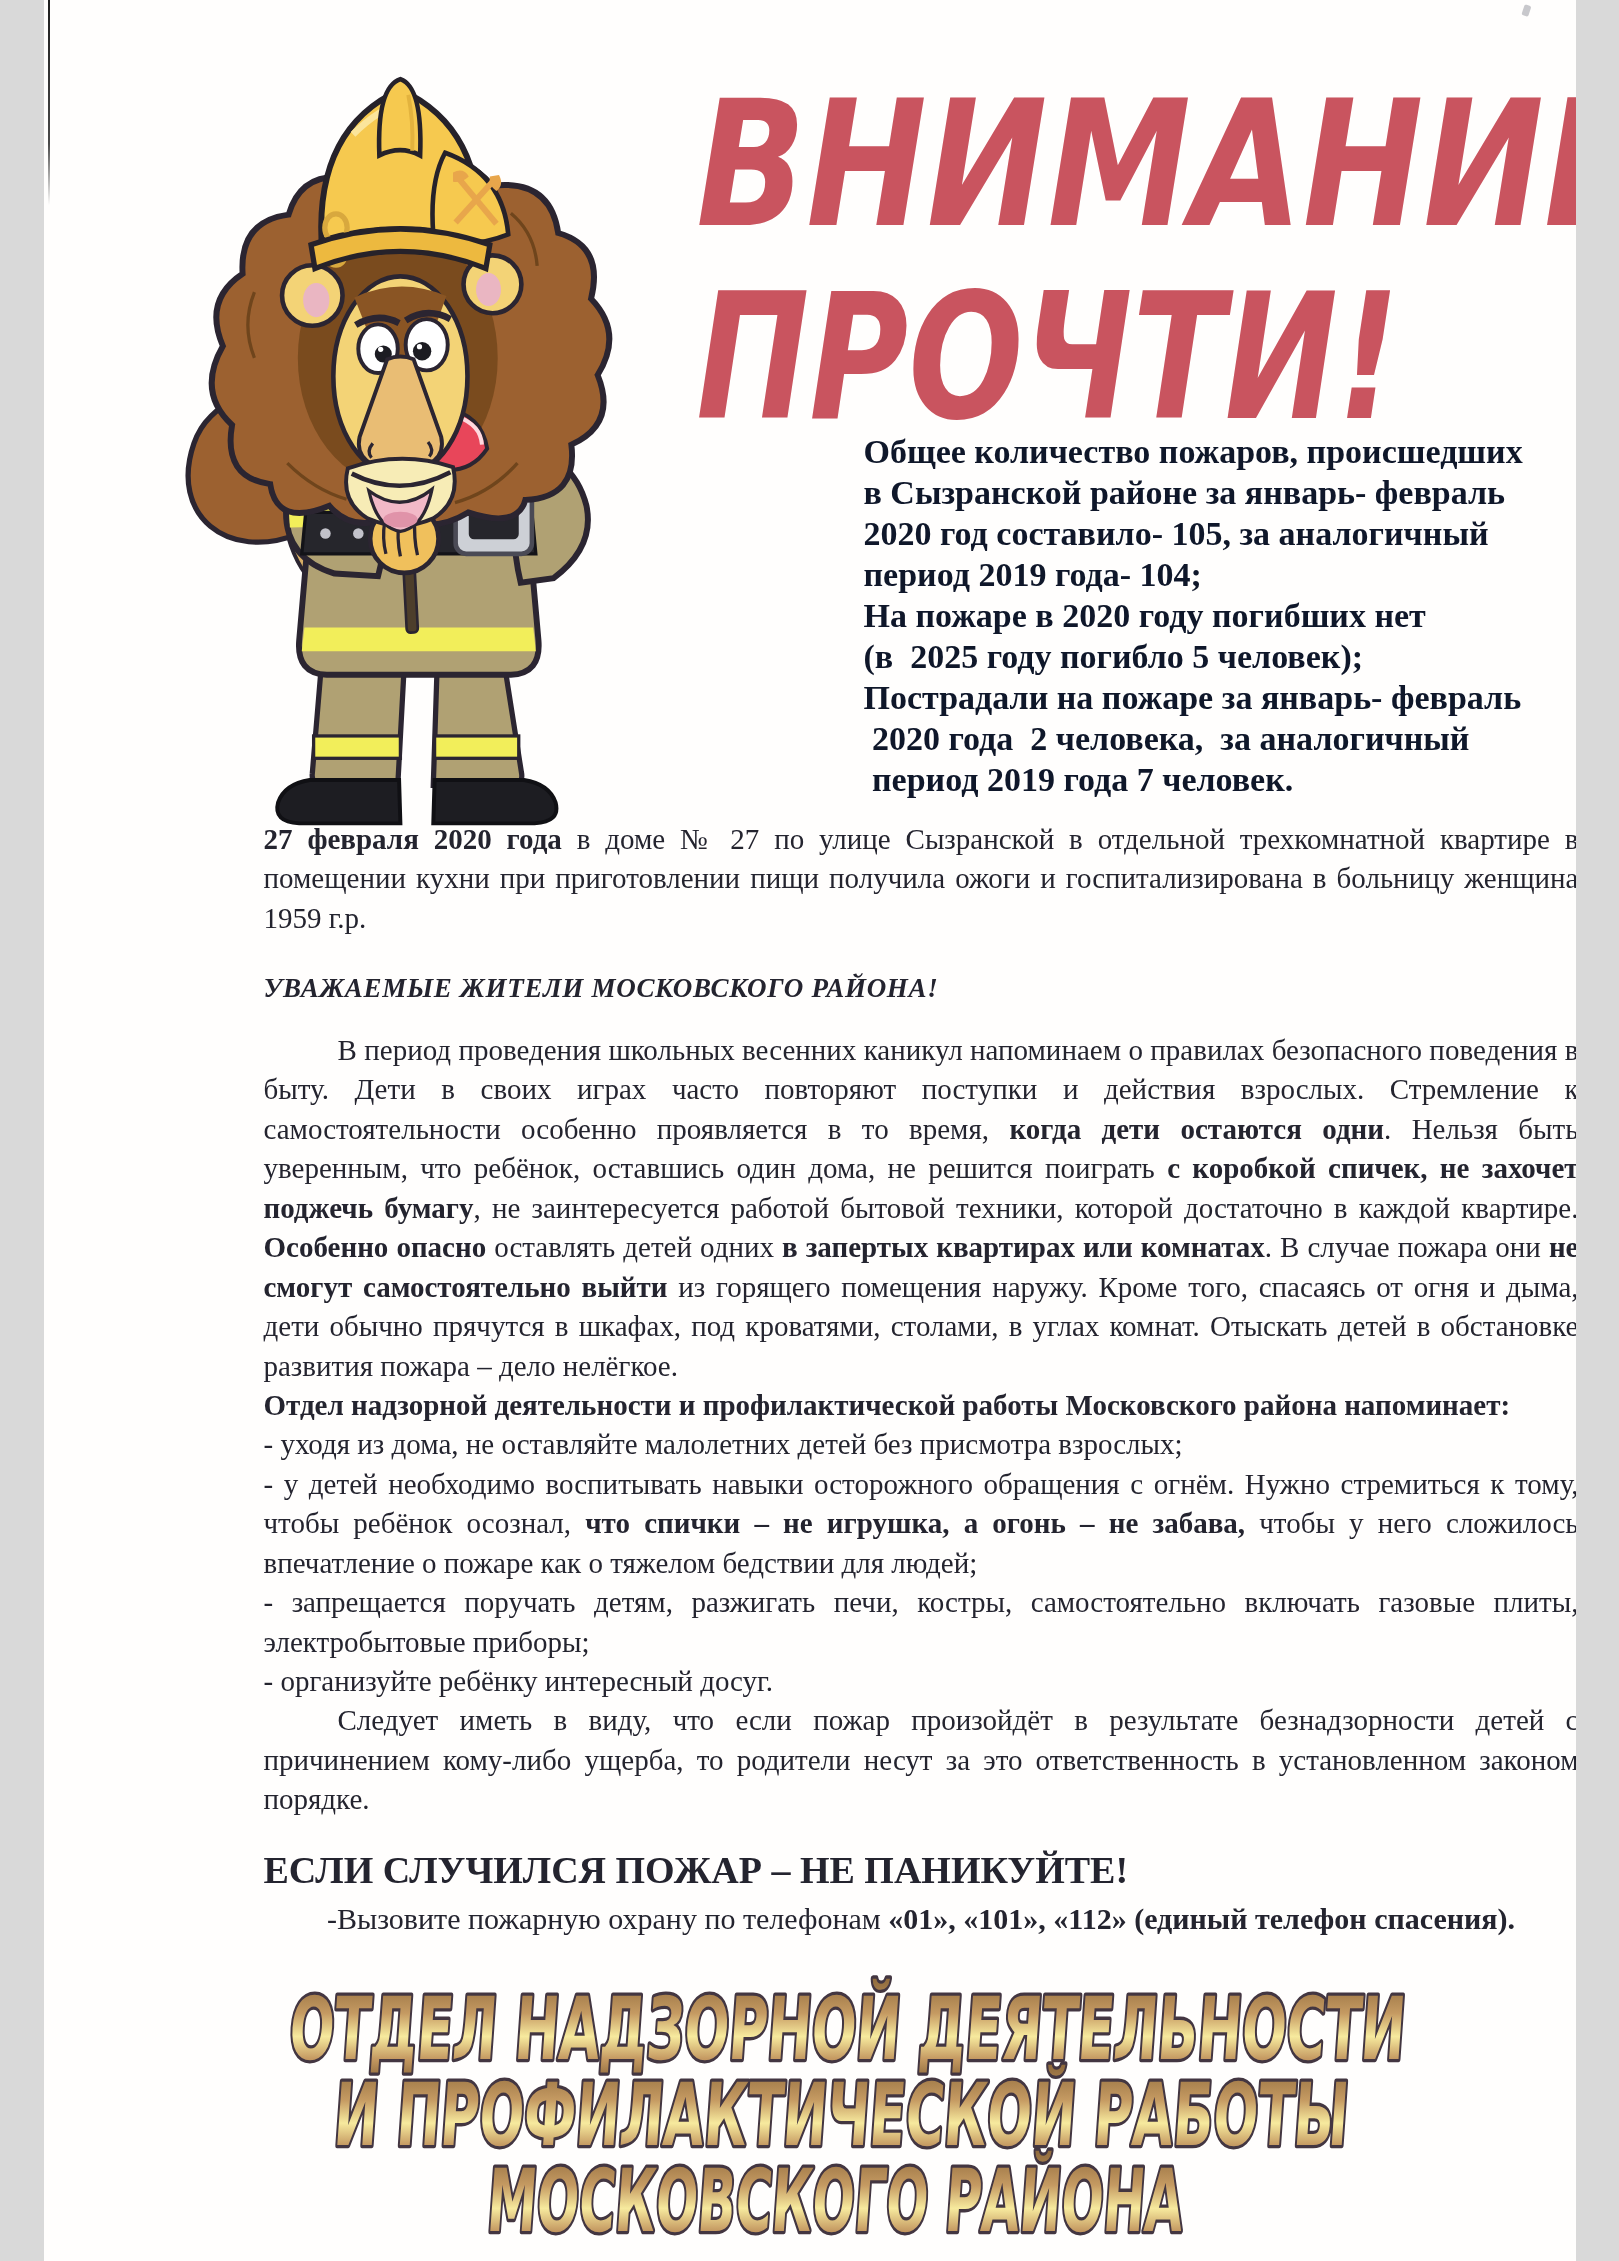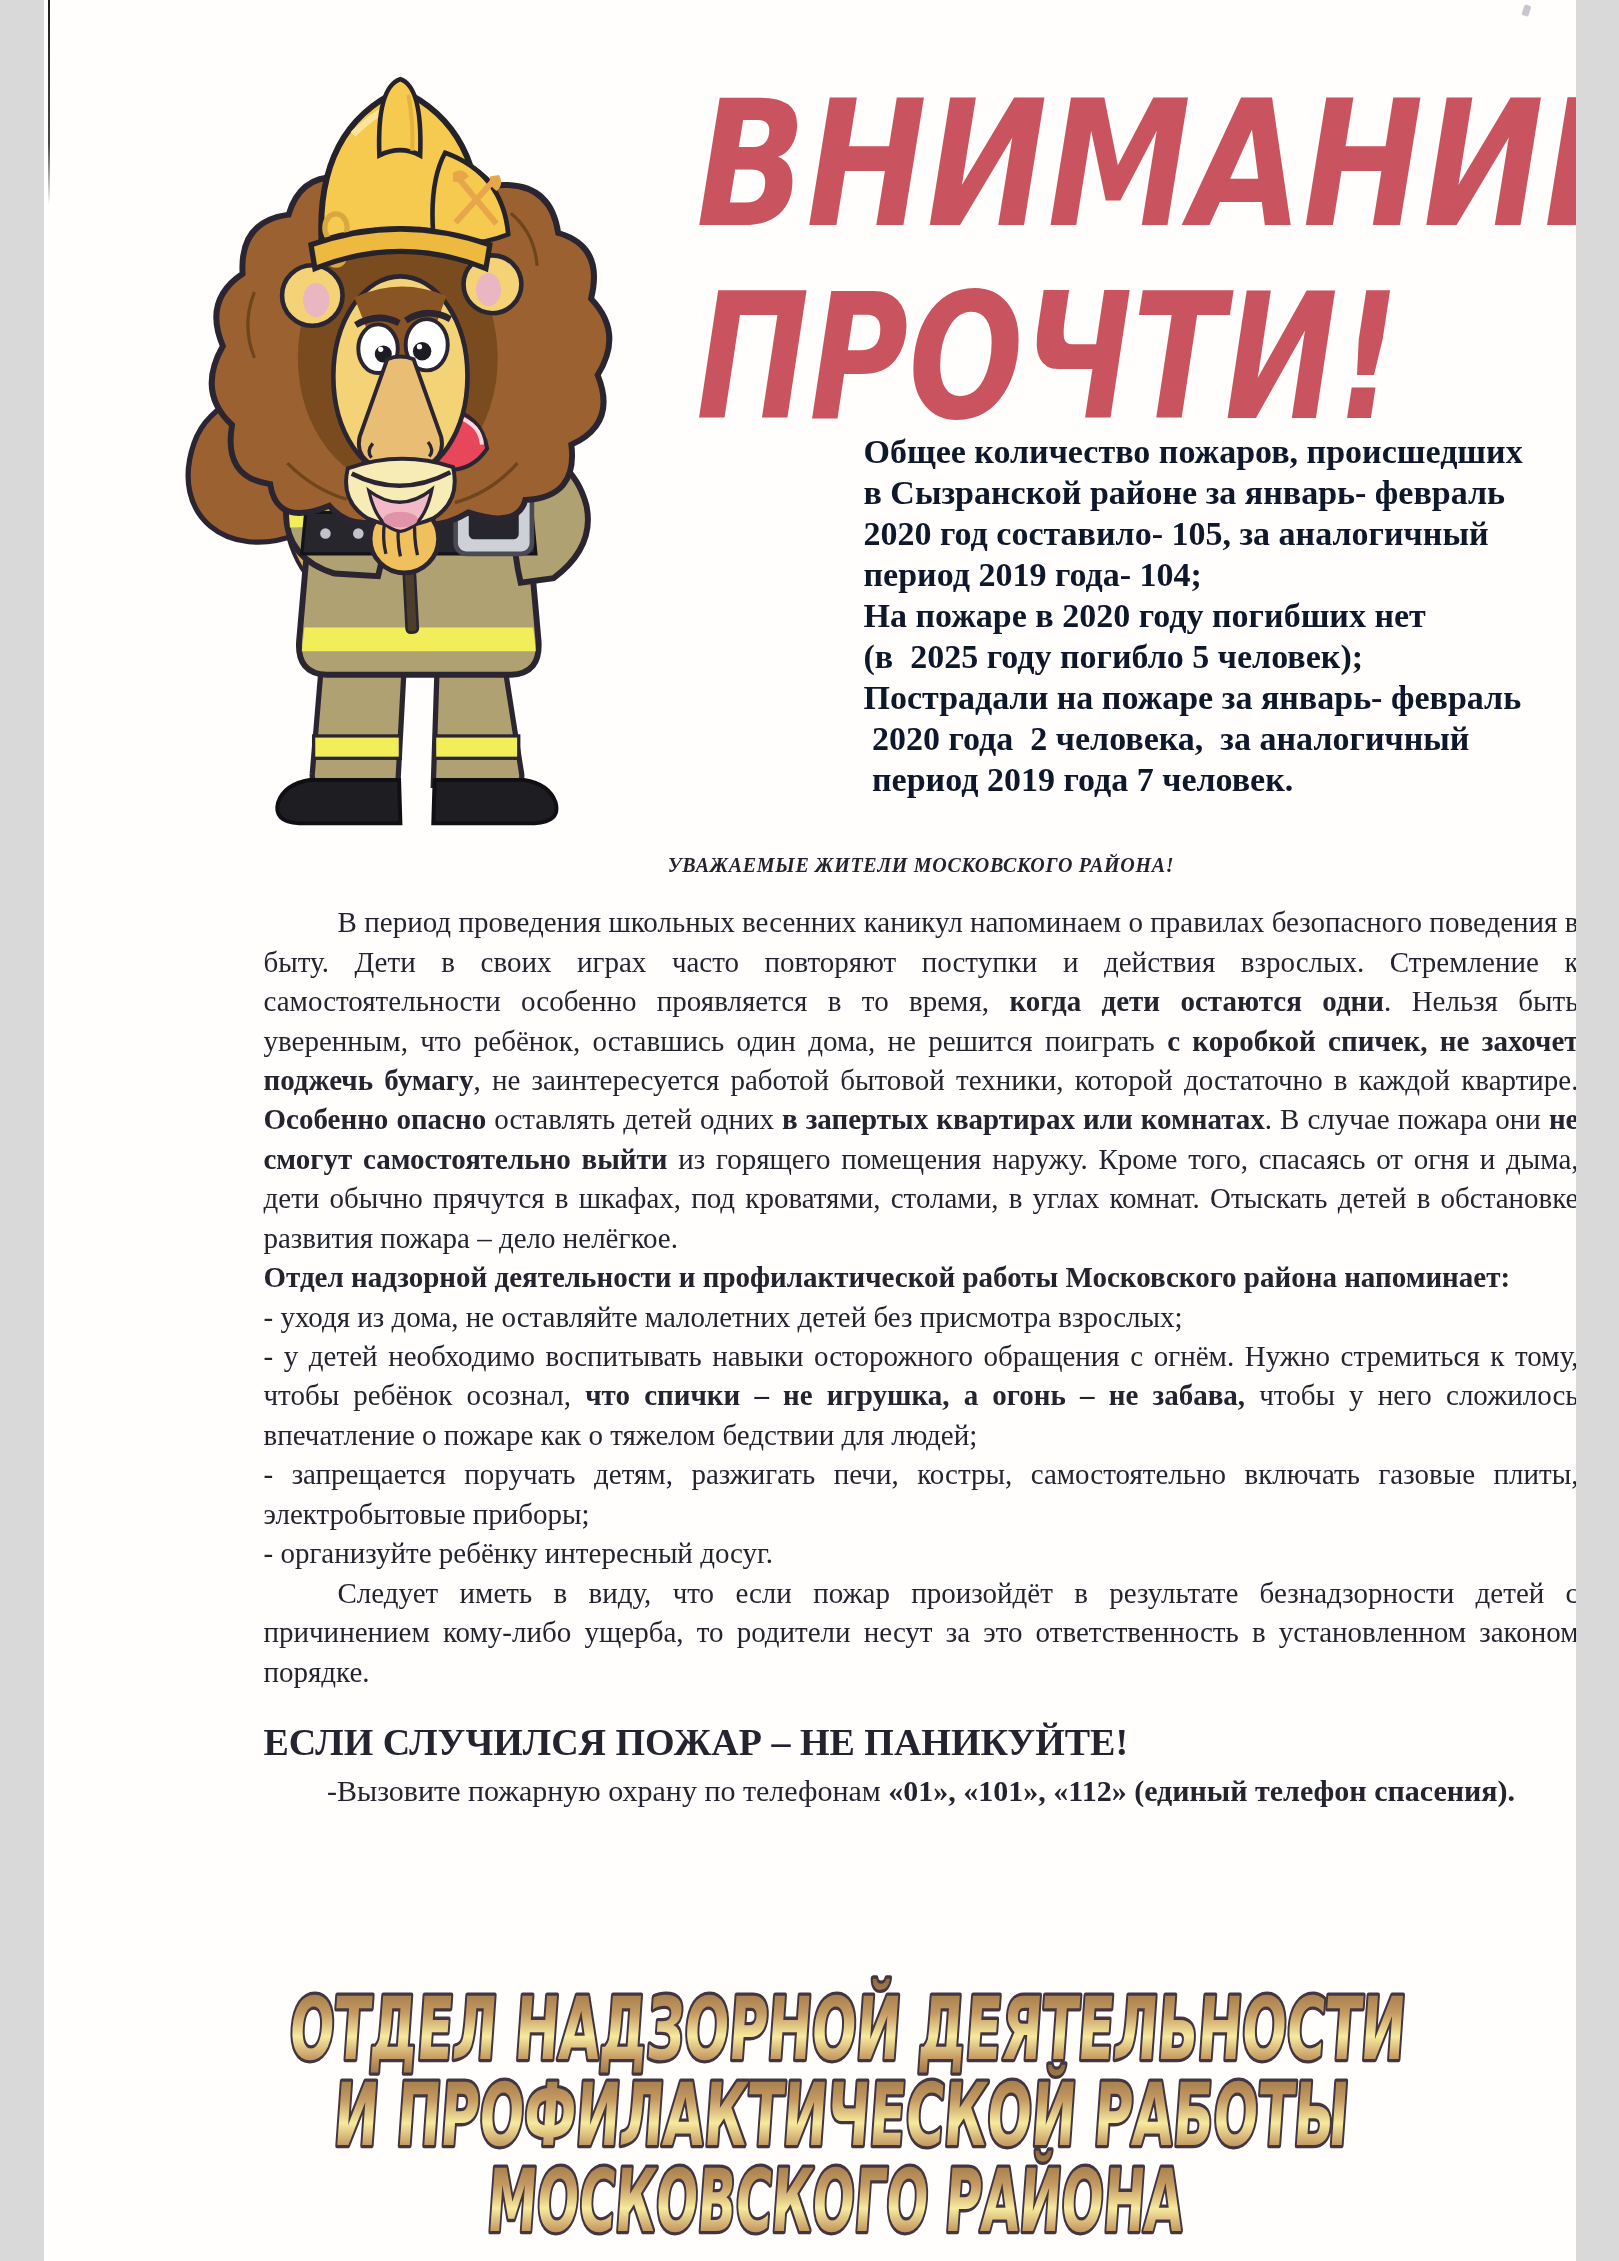--- a/index.html
+++ b/index.html
@@ -38,22 +38,22 @@
   
   .main{
     position:absolute;left:220px;top:820px;width:1315px;
     font-size:29px;line-height:1.36;text-align:justify;
   }
   .para{margin:0;}
   .indent{text-indent:74px;}
   .b{font-weight:bold;}
   .residents{
     margin-top:32px;margin-bottom:24px;
-    text-align:center;font-weight:bold;font-style:italic;
-    font-size:20px;letter-spacing:0.7px;font-family:Liberation Serif, serif;
+    font-weight:bold;font-style:italic;
+    font-size:27px;letter-spacing:0.7px;font-family:Liberation Serif, serif;
   }
   .emhead{margin-top:25px;font-weight:bold;font-size:38px;}
   .call{text-align:center;font-size:30px;margin-top:2.6px;}
 
   
   .footer-svg{position:absolute;left:0;top:1967px;width:1620px;height:294px;overflow:visible;}
   .footer-svg text{
     font-family:"DejaVu Sans", sans-serif;
     font-weight:bold;
     paint-order:stroke;
@@ -185,20 +185,21 @@
     <div class="stat-line">2020 год составило- 105, за аналогичный</div>
     <div class="stat-line">период 2019 года- 104;</div>
     <div class="stat-line">На пожаре в 2020 году погибших нет</div>
     <div class="stat-line">(в  2025 году погибло 5 человек);</div>
     <div class="stat-line">Пострадали на пожаре за январь- февраль</div>
     <div class="stat-line"> 2020 года  2 человека,  за аналогичный</div>
     <div class="stat-line"> период 2019 года 7 человек.</div>
   </div>
 
   <div class="main">
+    <p class="para"><span class="b">27  февраля 2020 года</span><span>   в доме № 27 по улице  Сызранской в отдельной  трехкомнатной квартире в помещении кухни при приготовлении пищи получила ожоги  и госпитализирована в больницу женщина 1959 г.р.</span></p>
 
     <div class="residents">УВАЖАЕМЫЕ ЖИТЕЛИ МОСКОВСКОГО РАЙОНА!</div>
 
     <p class="para indent"><span>В период проведения школьных весенних каникул напоминаем о правилах безопасного поведения в быту.  Дети в своих играх часто повторяют поступки и действия взрослых. Стремление к самостоятельности особенно проявляется в то время, </span><span class="b">когда дети остаются одни</span><span>. Нельзя быть уверенным, что ребёнок, оставшись один дома, не решится поиграть </span><span class="b">с коробкой спичек, не захочет поджечь бумагу</span><span>, не заинтересуется работой бытовой техники, которой достаточно в каждой квартире. </span><span class="b">Особенно опасно</span><span> оставлять детей одних </span><span class="b">в запертых квартирах или комнатах</span><span>. В случае пожара они </span><span class="b">не смогут самостоятельно выйти</span><span> из горящего помещения наружу. Кроме того, спасаясь от огня и дыма, дети обычно прячутся в шкафах, под кроватями, столами, в углах комнат. Отыскать детей в обстановке развития пожара – дело нелёгкое.</span></p>
     <p class="para"><span class="b">Отдел надзорной деятельности и профилактической работы Московского района напоминает:</span></p>
     <p class="para"><span>- уходя из дома, не оставляйте малолетних детей без присмотра взрослых;</span></p>
     <p class="para"><span>- у детей необходимо воспитывать навыки осторожного обращения с огнём. Нужно стремиться к тому, чтобы ребёнок осознал, </span><span class="b">что спички – не игрушка, а огонь – не забава,</span><span> чтобы у него сложилось впечатление о пожаре как о тяжелом бедствии для людей;</span></p>
     <p class="para"><span>- запрещается поручать детям, разжигать печи, костры, самостоятельно включать газовые плиты, электробытовые приборы;</span></p>
     <p class="para"><span>- организуйте ребёнку интересный досуг.</span></p>
     <p class="para indent"><span>Следует иметь в виду, что если пожар произойдёт в результате безнадзорности детей с причинением кому-либо ущерба, то родители несут за это ответственность в установленном законом порядке.</span></p>

